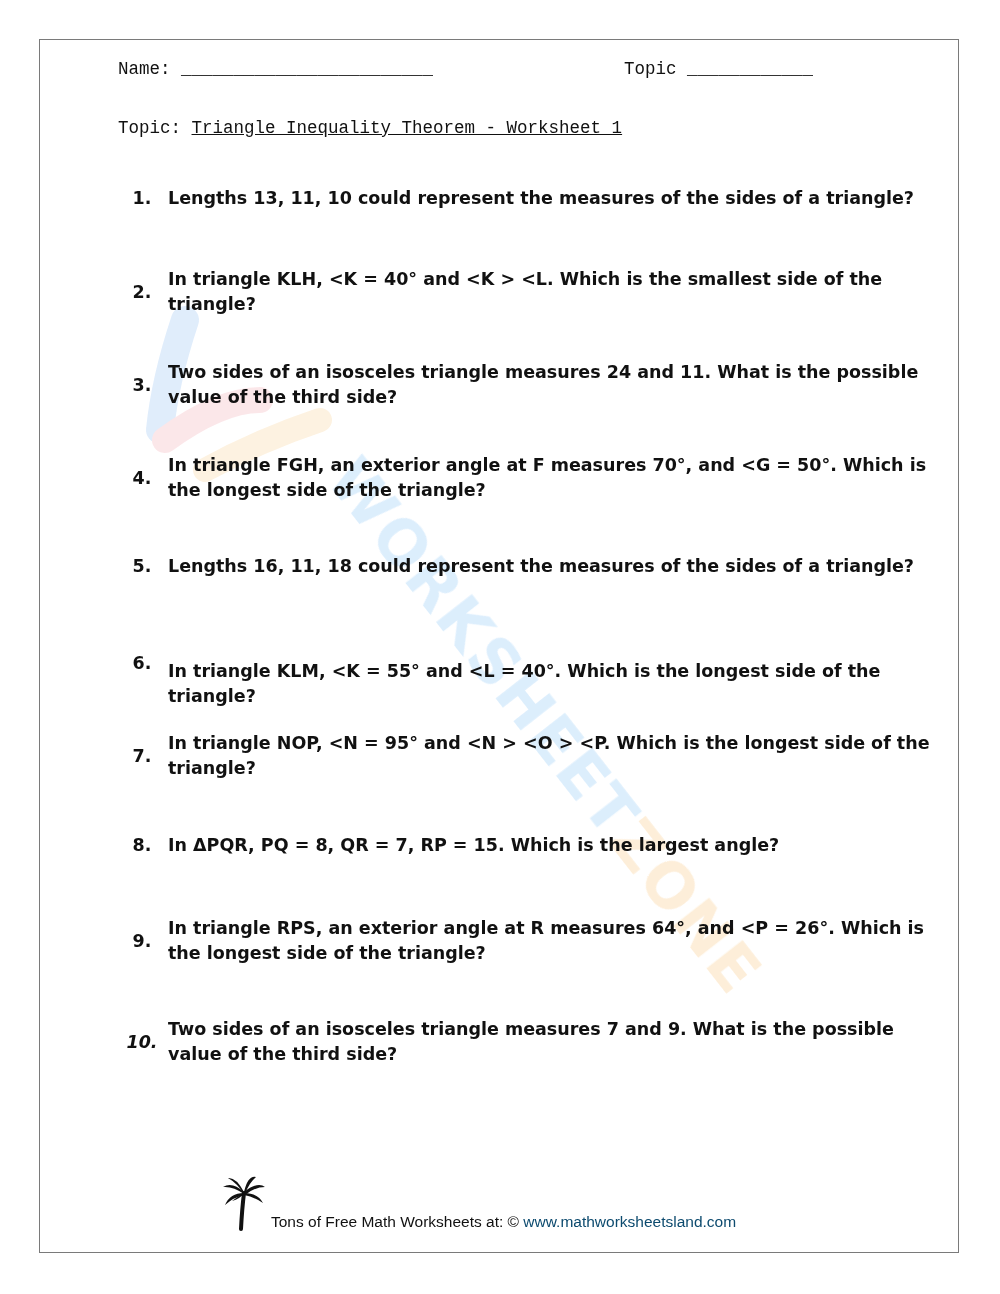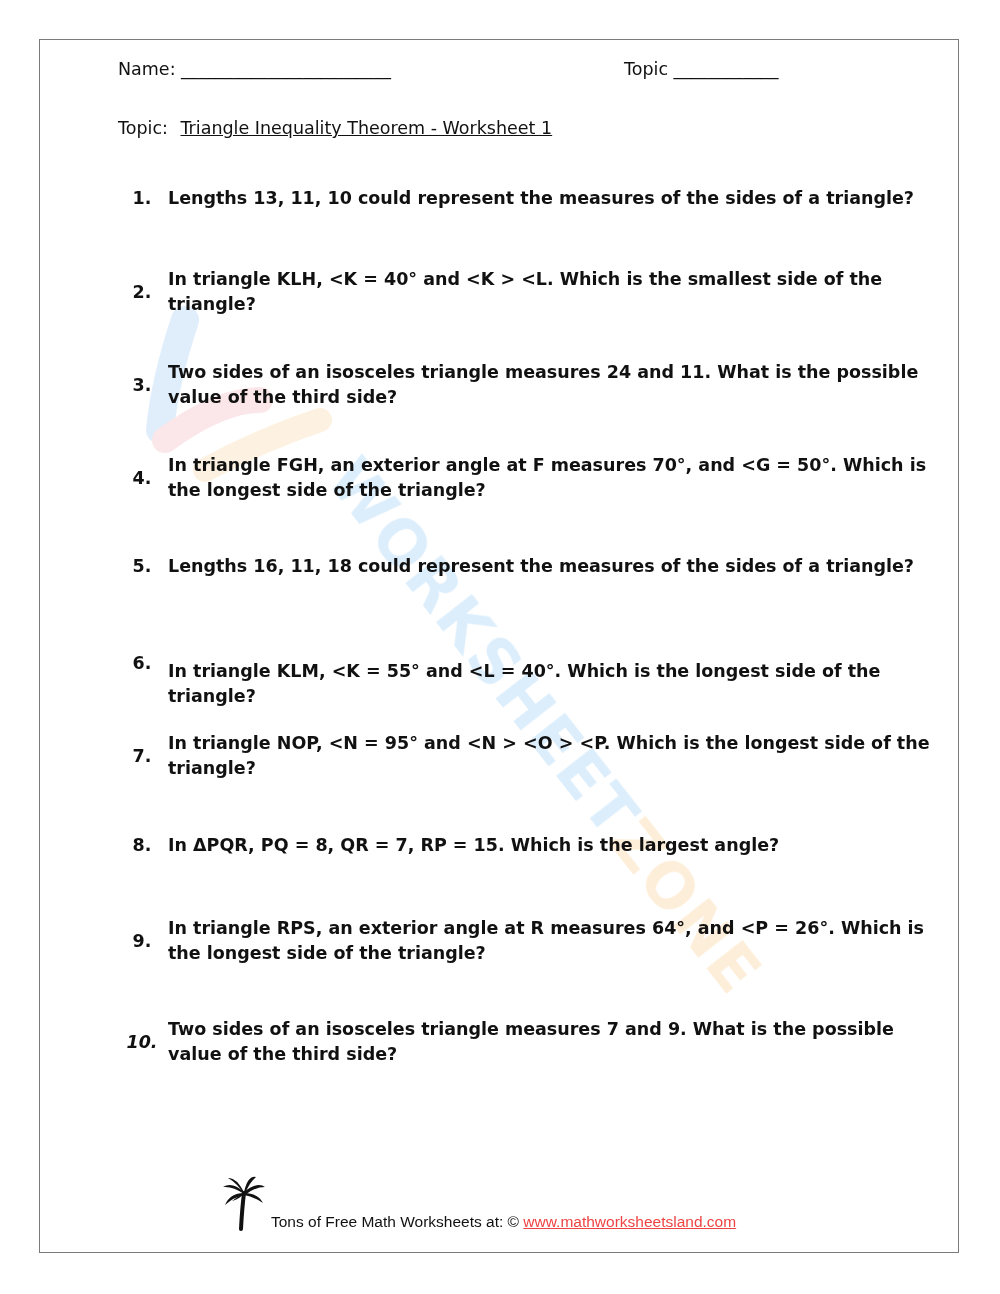--- a/index.html
+++ b/index.html
@@ -34,25 +34,26 @@
     .content {
       position: absolute;
       left: 0; top: 0;
       width: 1000px; height: 1294px;
       z-index: 1;
     }
     .header-line {
       position: absolute;
       font-size: 17.5px;
       white-space: pre;
+      font-family: Liberation Mono, monospace;
     }
     .name-line { left: 118px; top: 59px; }
     .date-line { left: 624px; top: 59px; }
     .topic-line { left: 118px; top: 118px; }
-    .topic-title { text-decoration: underline; margin-left: 7px; }
+    .topic-title { text-decoration: underline; }
 
     .question {
       position: absolute;
       left: 118px;
       width: 820px;
       font-size: 17.5px;
       line-height: 25px;
     }
     .q-num {
       position: absolute;
@@ -82,22 +83,21 @@
     .footer-text {
       position: absolute;
       left: 49px;
       top: 38px;
       font-family: "Liberation Sans", sans-serif;
       font-size: 15.5px;
       white-space: nowrap;
       color: #111;
     }
     .footer-link {
-      color: #ef4444;
-      text-decoration: underline;
+      color: #0c4a6e;
     }
   </style>
 </head>
 <body>
 
 <div class="page-border"></div>
 
 <svg class="watermark" viewBox="0 0 1000 1294" xmlns="http://www.w3.org/2000/svg">
   <g opacity="0.85">
 

